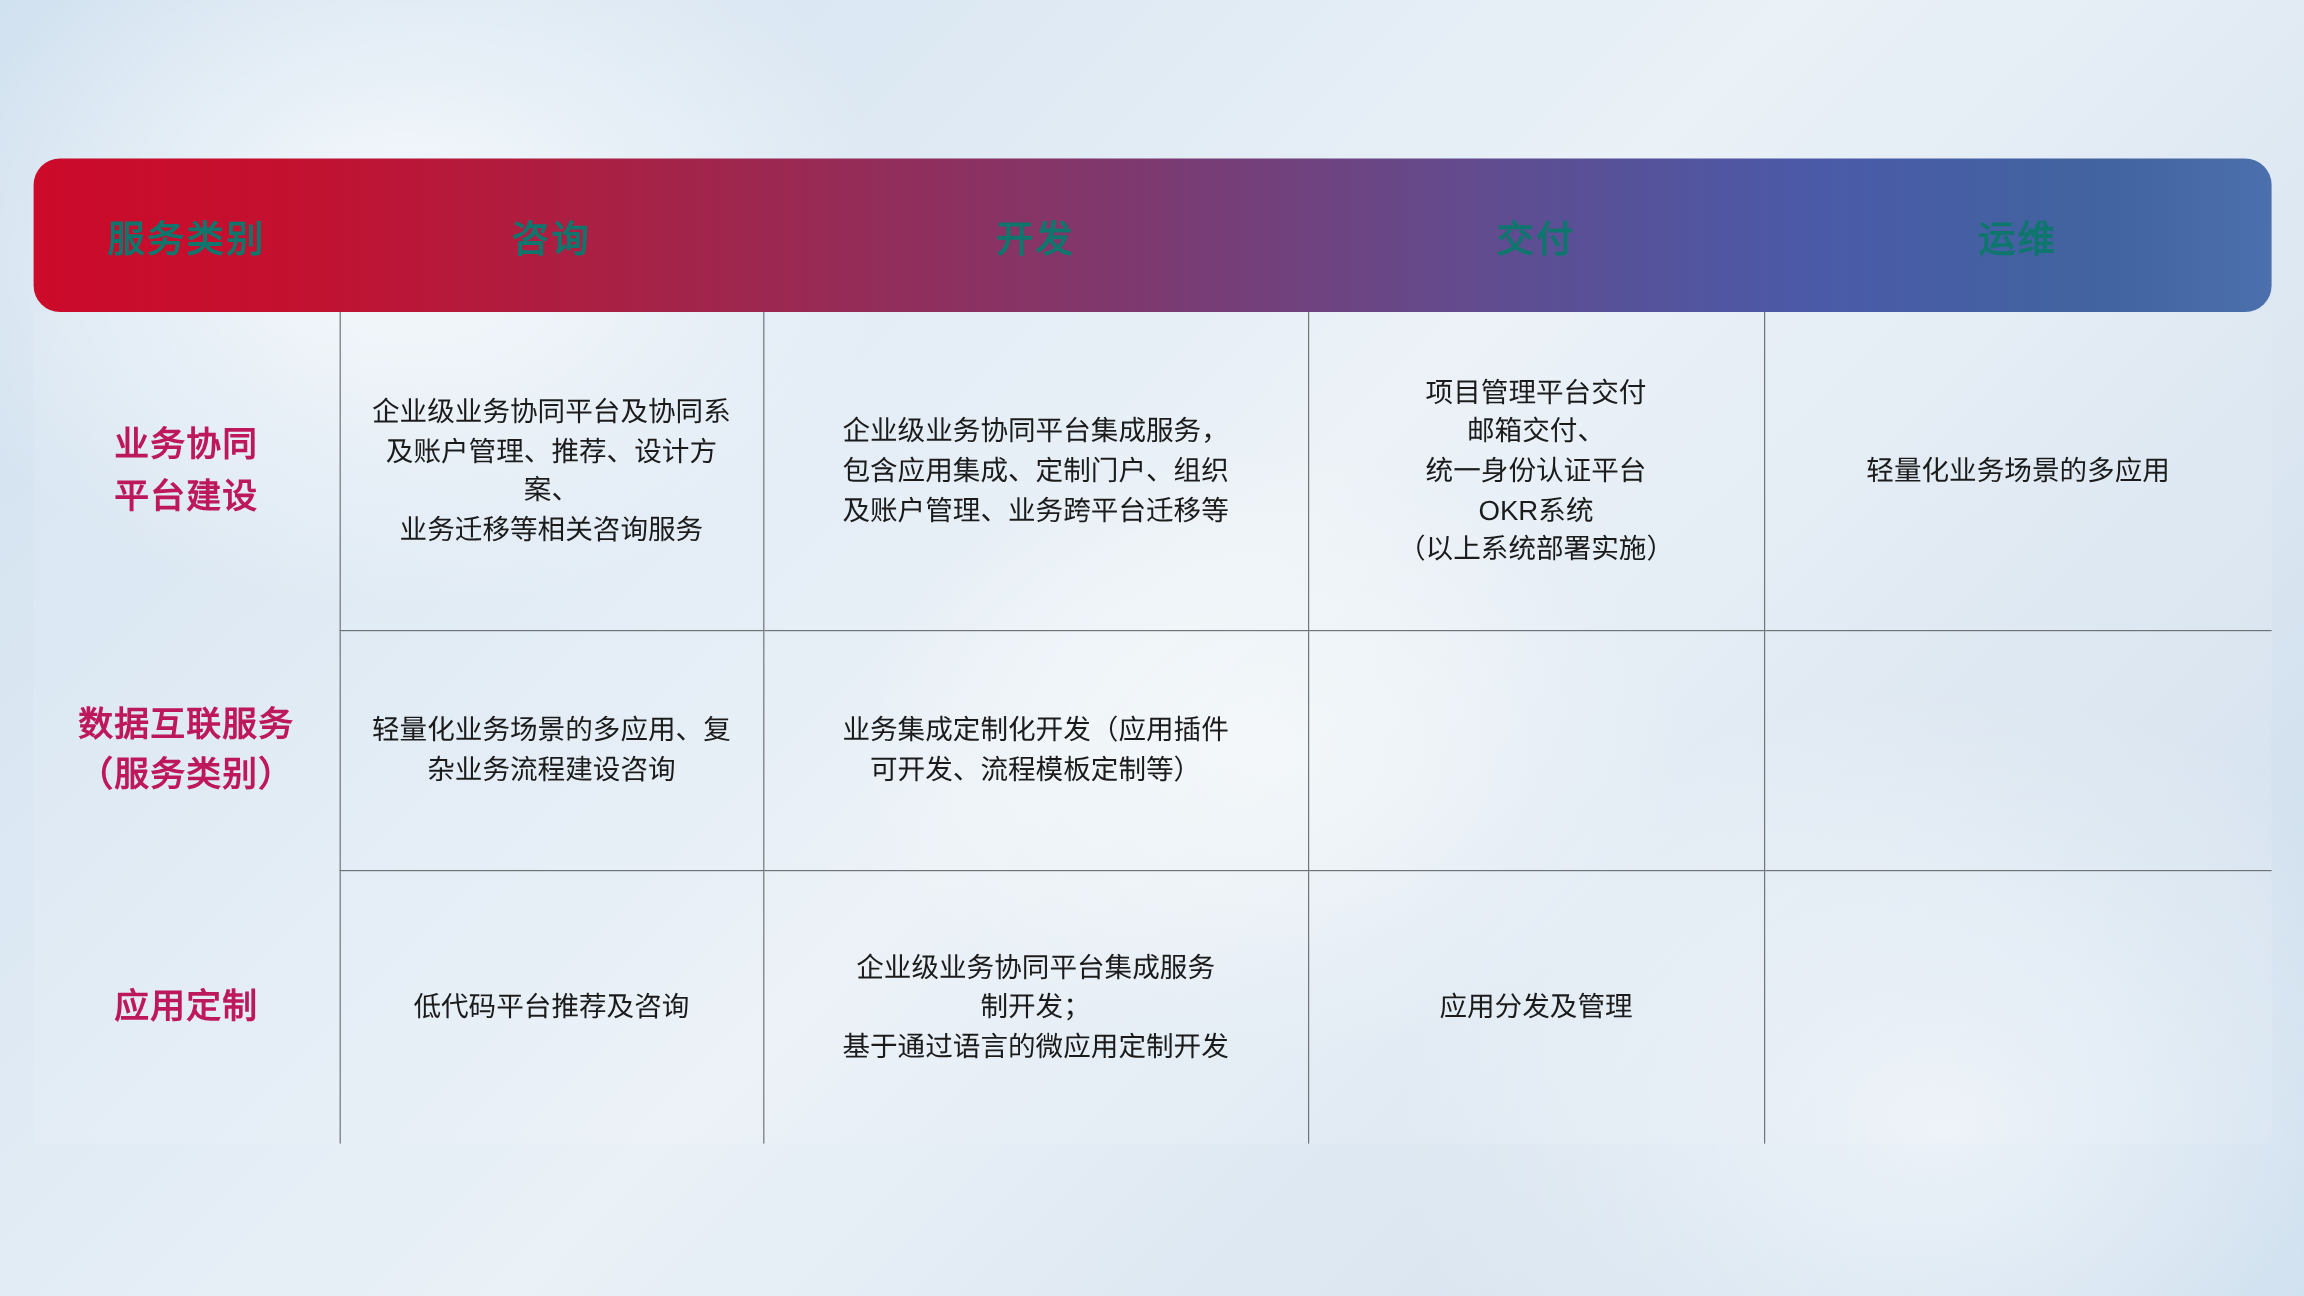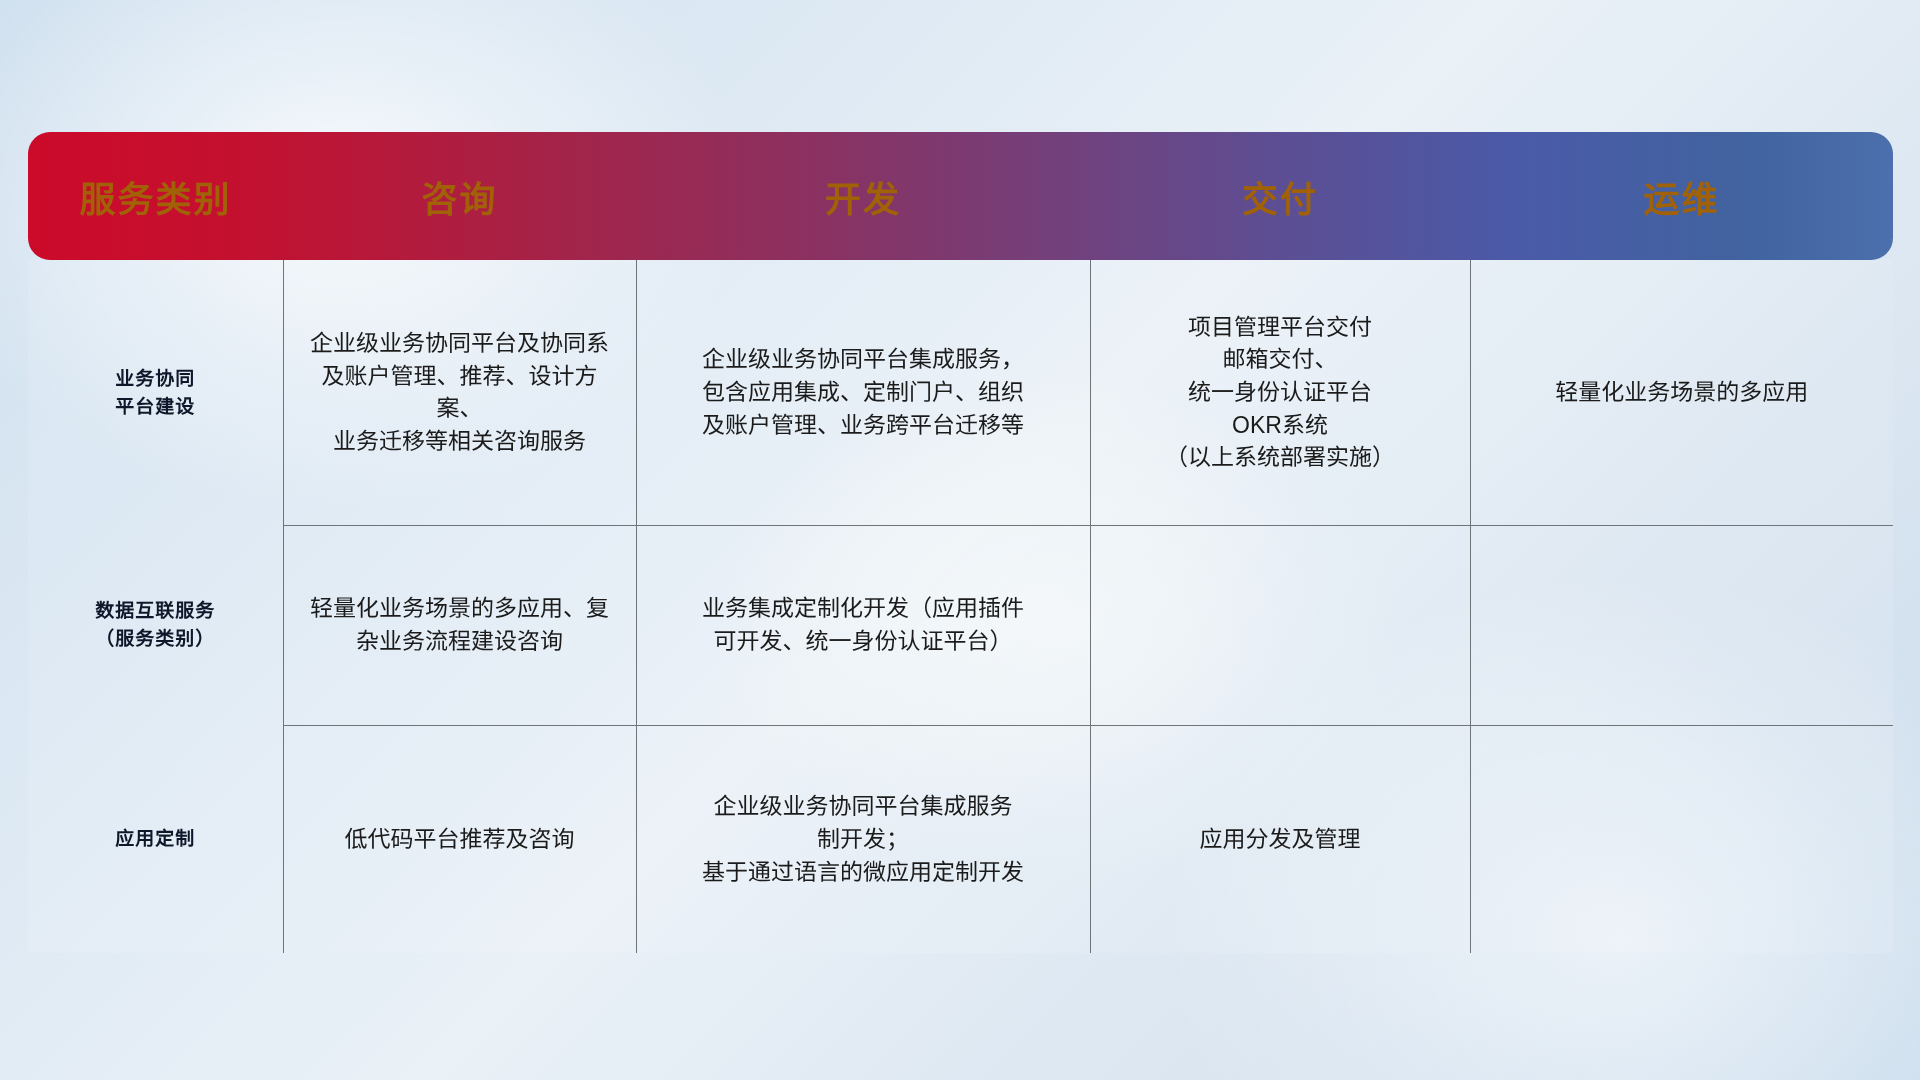--- a/index.html
+++ b/index.html
@@ -52,22 +52,22 @@
     border-collapse: collapse;
     table-layout: fixed;
   }
 
   
   thead tr {
     height: 128px;
   }
   thead th {
     background: transparent;
-    color: #a16207;
-    font-size: 36px;
+    color: #0f766e;
+    font-size: 31px;
     font-weight: bold;
     letter-spacing: 2px;
     text-align: center;
     vertical-align: middle;
     padding: 0;
     position: relative;
   }
   .header-band {
     position: absolute;
     left: 0;
@@ -105,23 +105,23 @@
     font-size: 23px;
     line-height: 1.42;
     color: #1b1b1b;
     white-space: pre-line;
   }
   tbody td.cat-cell {
     border-left: none;
     border-top: none;
     border-bottom: none;
     border-right: none;
-    color: #0f172a;
+    color: #be185d;
     font-weight: bold;
-    font-size: 19px;
+    font-size: 29px;
     line-height: 1.45;
     letter-spacing: 1px;
   }
   tbody td.last-col {
     border-right: none;
   }
   tbody tr:last-child td {
     border-bottom: none;
   }
   tbody tr:first-child td {
@@ -199,21 +199,21 @@
 OKR系统
 （以上系统部署实施）</td>
         <td class="last-col">轻量化业务场景的多应用</td>
       </tr>
       <tr class="r1 row-divider">
         <td class="cat-cell cat-divider">数据互联服务
 （服务类别）</td>
         <td>轻量化业务场景的多应用、复
 杂业务流程建设咨询</td>
         <td>业务集成定制化开发（应用插件
-可开发、统一身份认证平台）</td>
+可开发、流程模板定制等）</td>
         <td></td>
         <td class="last-col"></td>
       </tr>
       <tr class="r2 row-divider">
         <td class="cat-cell cat-divider">应用定制</td>
         <td>低代码平台推荐及咨询</td>
         <td>企业级业务协同平台集成服务
 制开发；
 基于通过语言的微应用定制开发</td>
         <td>应用分发及管理</td>

